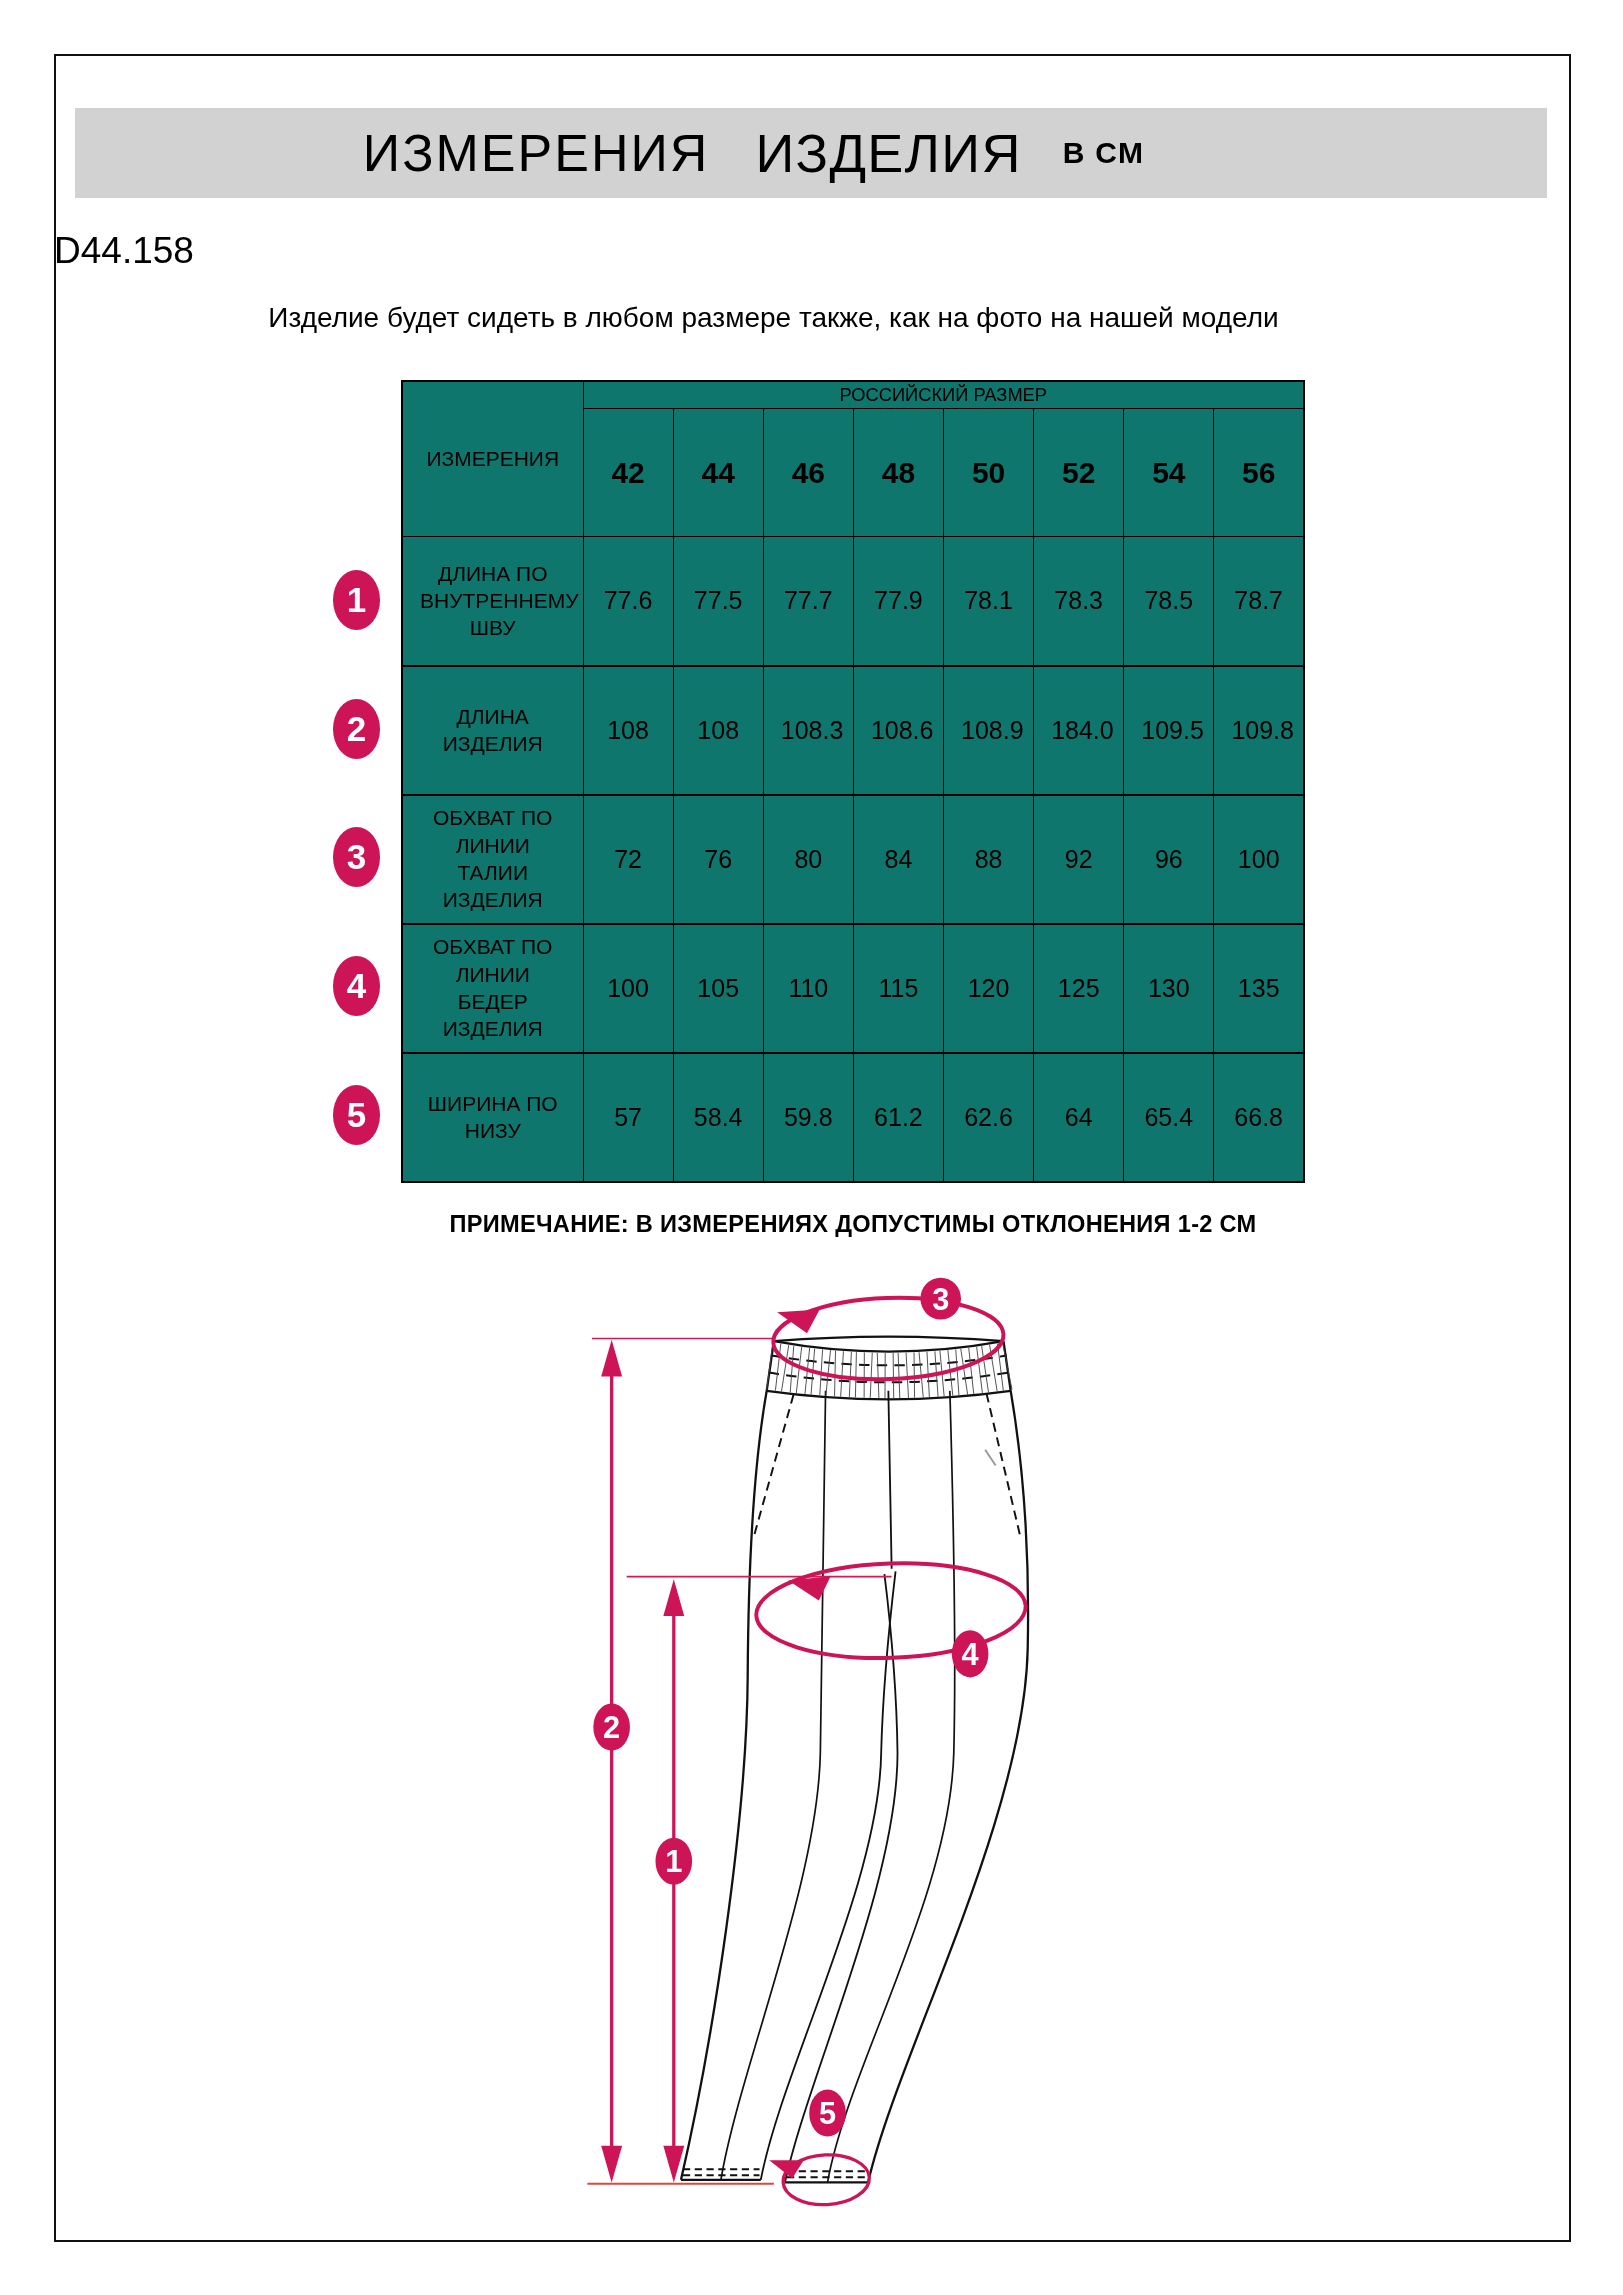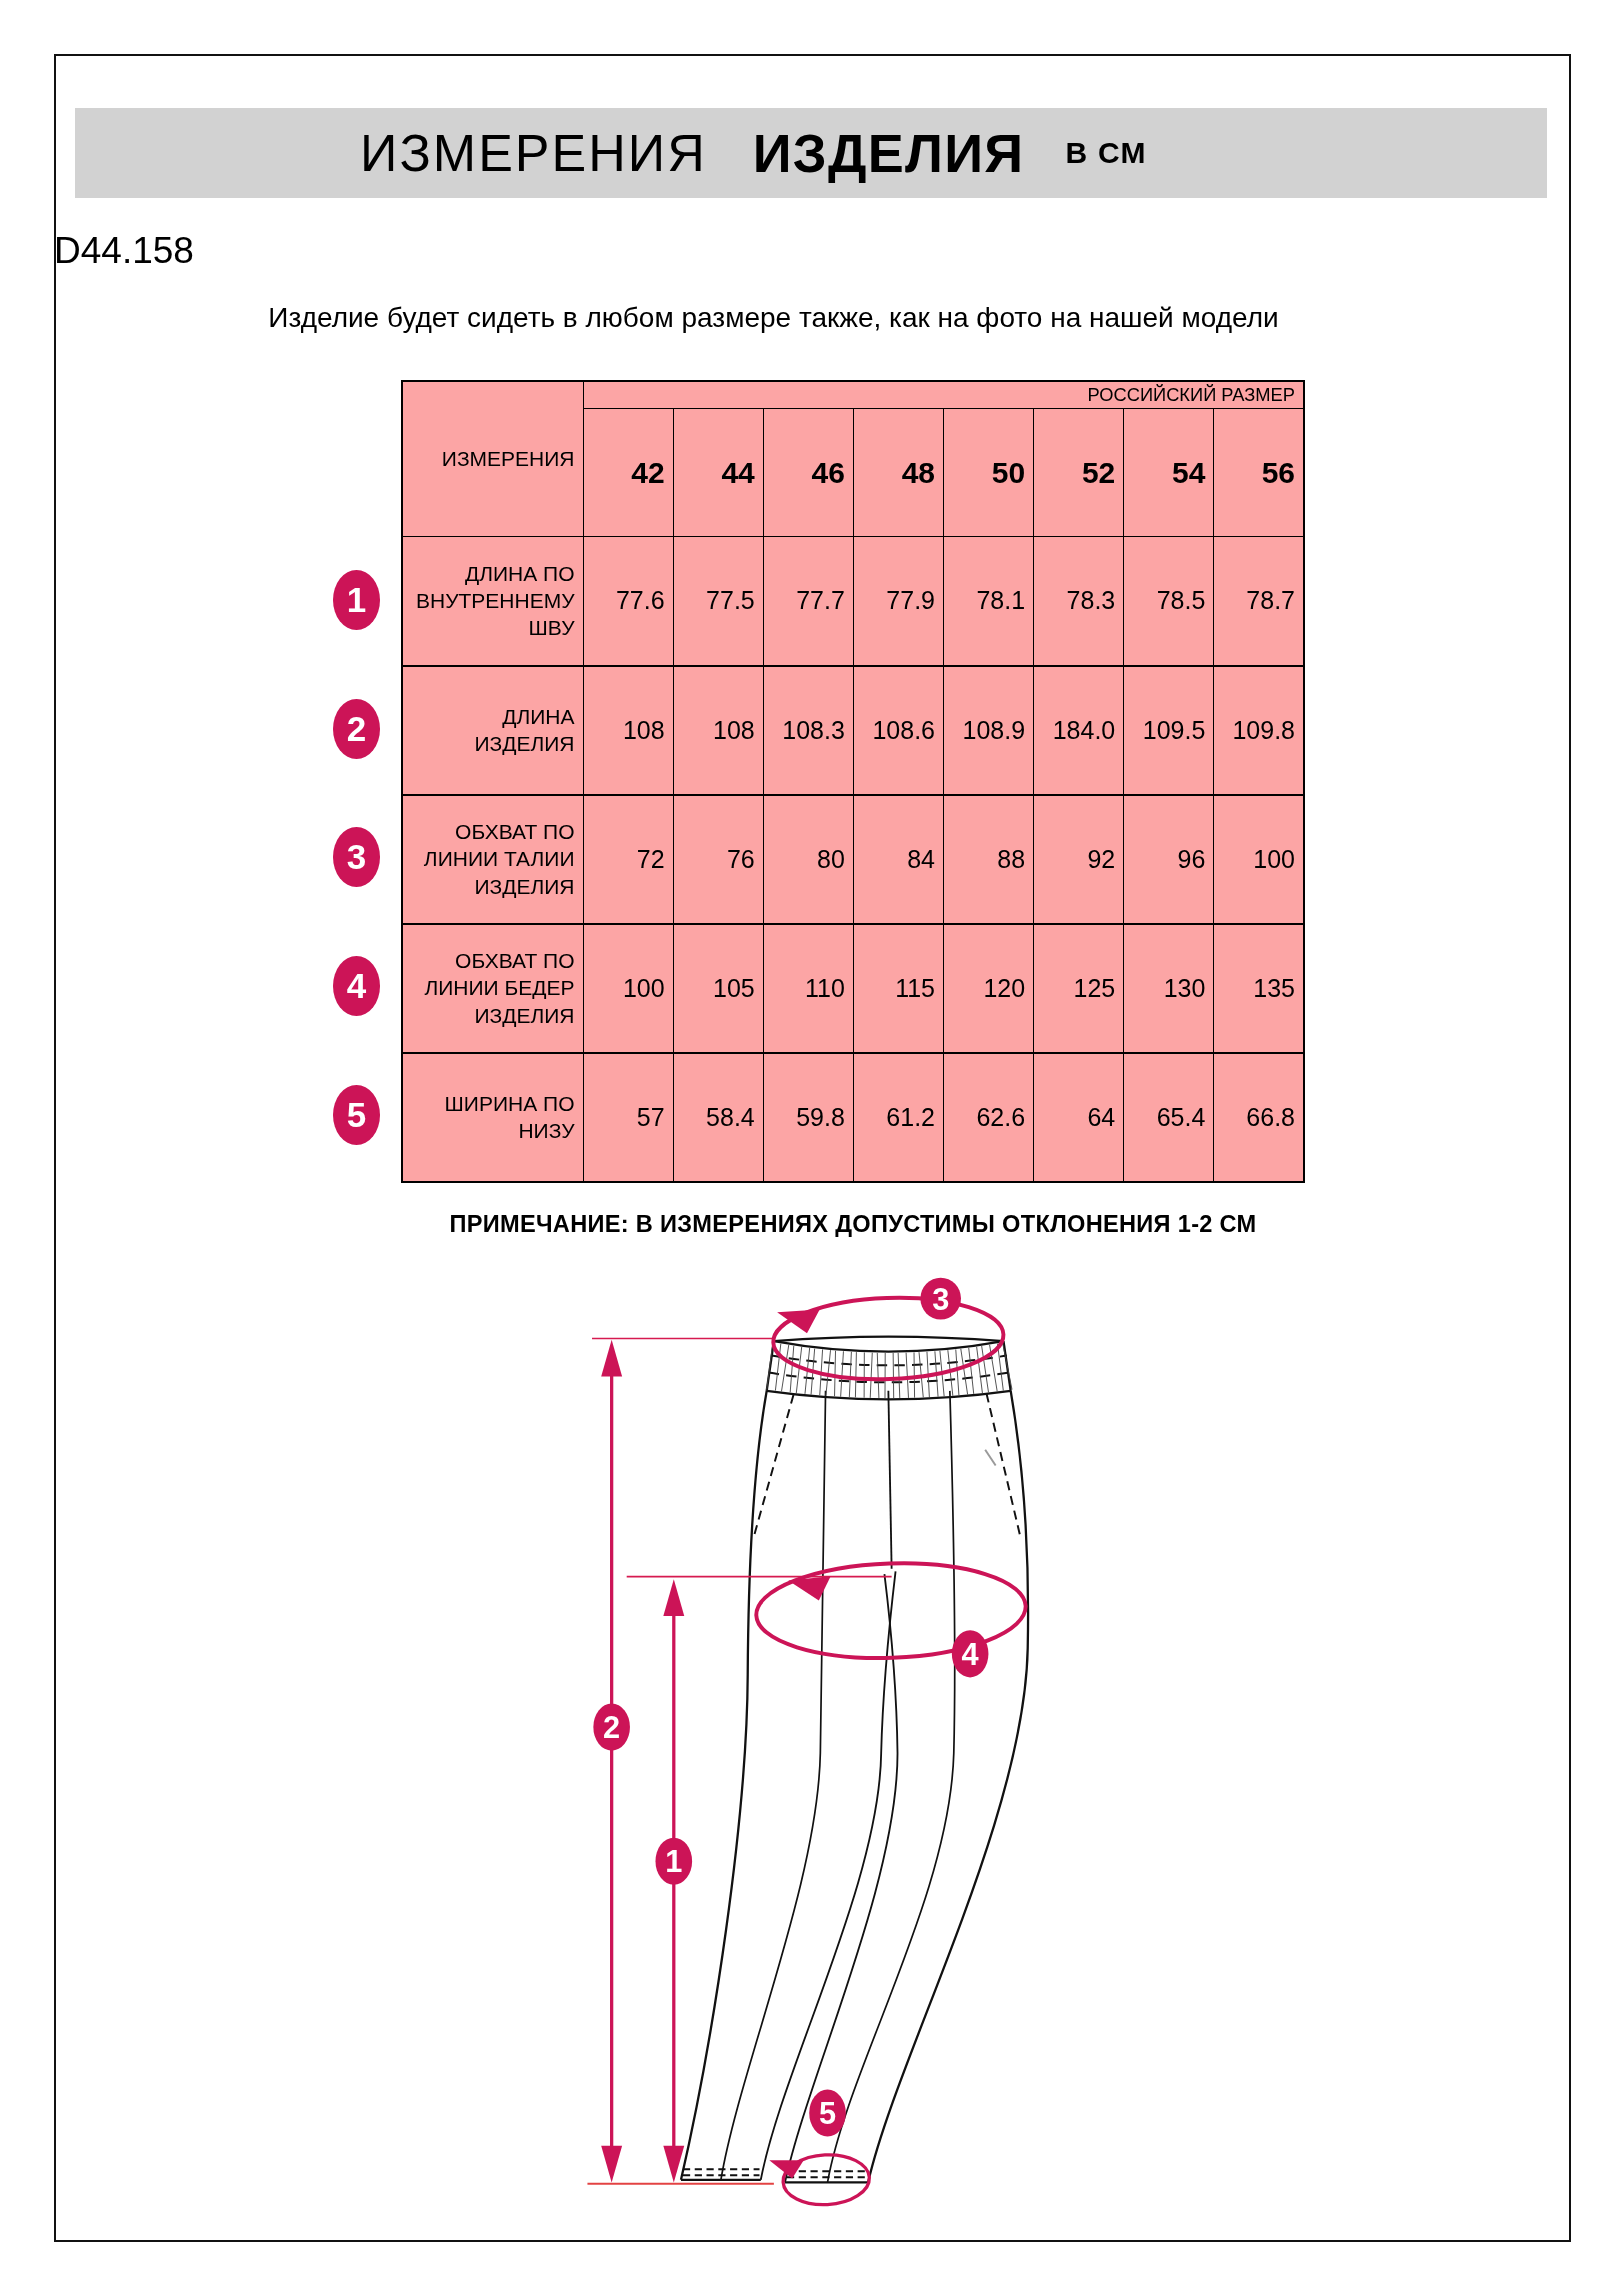--- a/index.html
+++ b/index.html
@@ -3,29 +3,29 @@
 <meta charset="utf-8">
 <style>
   html,body{margin:0;padding:0;background:#fff;}
   #page{position:relative;width:1623px;height:2295px;background:#fff;overflow:hidden;
         font-family:"Liberation Sans","DejaVu Sans",sans-serif;color:#000;}
   #frame{position:absolute;left:54px;top:54px;width:1513px;height:2184px;border:2px solid #111;}
   
   #band{position:absolute;left:75px;top:108px;width:1472px;height:90px;background:#d2d2d2;
         display:flex;align-items:center;justify-content:center;padding-right:115px;box-sizing:border-box;}
   #band .t-reg{font-size:52px;letter-spacing:2px;font-weight:400;}
-  #band .t-bold{font-size:54px;font-weight:700;margin-left:46px;letter-spacing:1.3px;}
+  #band .t-bold{font-size:54px;font-weight:400;margin-left:46px;letter-spacing:1.3px;}
   #band .t-unit{font-size:30px;font-weight:700;margin-left:41px;letter-spacing:1.3px;}
   #code{position:absolute;left:54px;top:230px;width:1407px;text-align:left;font-size:37px;}
   #subtitle{position:absolute;left:54px;top:302px;width:1407px;text-align:center;font-size:28px;margin-left:16px;}
   
   #tblwrap{position:absolute;left:401px;top:380px;}
   table.sz{border-collapse:collapse;table-layout:fixed;width:904px;}
-  table.sz th,table.sz td{border:1.3px solid #000;text-align:right;vertical-align:middle;
-        padding:0 8px;box-sizing:border-box;background:#fca5a5;}
+  table.sz th,table.sz td{border:1.3px solid #000;text-align:center;vertical-align:middle;
+        padding:0 17px;box-sizing:border-box;background:#0f766e;}
   table.sz{border:2px solid #000;}
   th.corner{width:181px;font-size:21px;font-weight:400;}
   th.russize{height:27.5px;font-size:18.3px;font-weight:400;border-bottom:2px solid #000;}
   th.size-col{height:128px;font-size:30px;font-weight:700;border-bottom:2.6px solid #000;margin-top:17px;}
   td.label-cell{font-size:21px;line-height:1.3;font-weight:400;}
   td.val-cell{font-size:25px;}
   tr.data-row{height:129px;}
   tr.data-row td{border-bottom:2.6px solid #000;}
   .row-badge{position:absolute;width:47px;height:60px;border-radius:50%;
         display:flex;align-items:center;justify-content:center;

